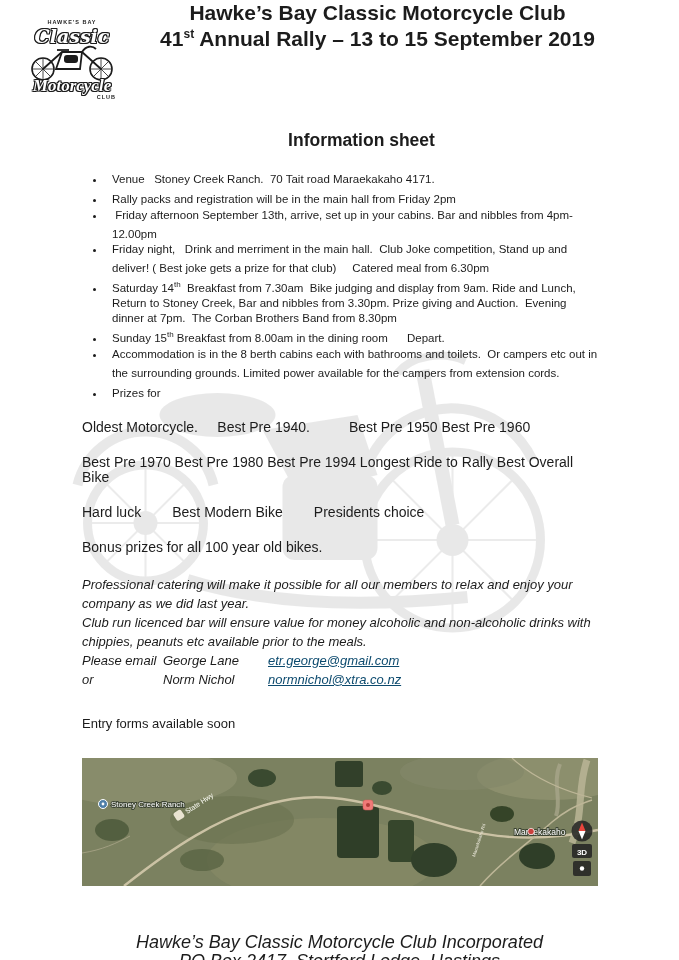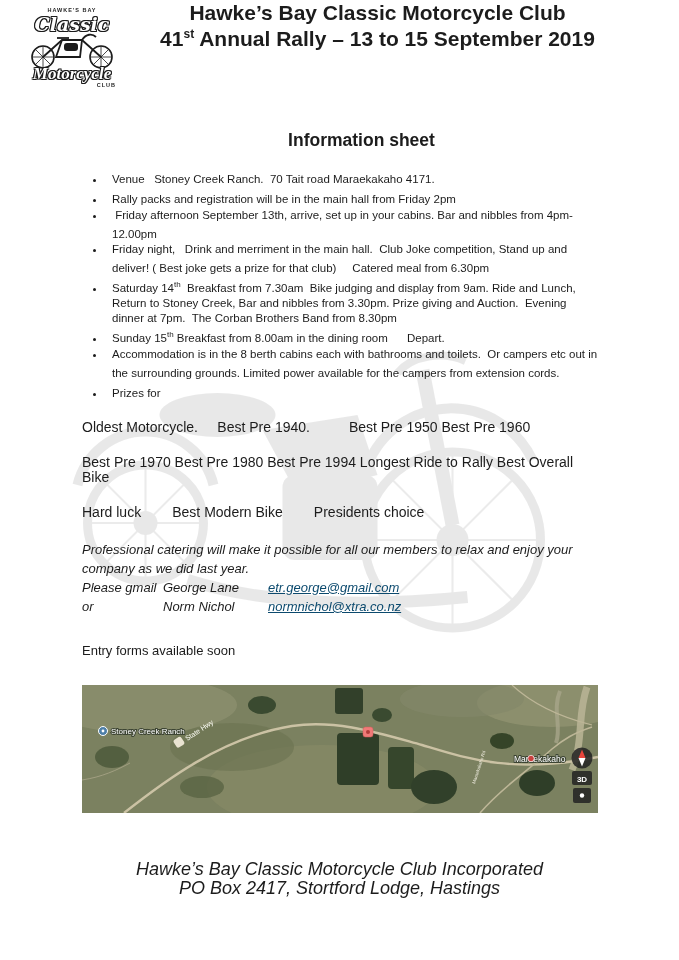--- a/index.html
+++ b/index.html
@@ -2,21 +2,21 @@
 <html><head>
 <meta charset="utf-8">
 <style>
   html,body{margin:0;padding:0;background:#fff;}
   .page{position:relative;width:679px;height:960px;background:#fff;overflow:hidden;
         font-family:"Liberation Sans",sans-serif;color:#1c1c1c;}
   .pre{white-space:pre-wrap;}
 
   
   .header{position:relative;height:108px;}
-  .logo{position:absolute;left:20px;top:8px;width:104px;text-align:center;line-height:1;}
+  .logo{position:absolute;left:20px;top:20px;width:104px;text-align:center;line-height:1;}
   .logo-top{font-size:5.5px;font-weight:bold;letter-spacing:1px;}
   .logo-script{font-family:"DejaVu Serif",serif;font-style:italic;font-weight:bold;
     color:#fff;text-shadow:-1px 0 #1c1c1c,1px 0 #1c1c1c,0 -1px #1c1c1c,0 1px #1c1c1c,
     -1px -1px #1c1c1c,1px 1px #1c1c1c,-1px 1px #1c1c1c,1px -1px #1c1c1c;}
   .logo-classic{font-size:19px;margin-top:1px;}
   .logo-motorcycle{font-size:17px;margin-top:-8px;font-family:Liberation Serif, serif;}
   .logo-club{font-size:5.5px;font-weight:bold;letter-spacing:1px;text-align:right;padding-right:8px;margin-top:1px;}
   .logo-bike{margin:-4px 0 -6px 0;}
   .titles{margin:0 10px 0 86px;text-align:center;}
   .title-line{font-size:21px;font-weight:bold;line-height:1.25;}
@@ -131,26 +131,28 @@
       <li><span class="pre">Saturday 14</span><sup>th</sup><span class="pre">  Breakfast from 7.30am  Bike judging and display from 9am. Ride and Lunch, Return to Stoney Creek, Bar and nibbles from 3.30pm. Prize giving and Auction.  Evening dinner at 7pm.  The Corban Brothers Band from 8.30pm</span></li>
       <li><span class="pre">Sunday 15</span><sup>th</sup><span class="pre"> Breakfast from 8.00am in the dining room      Depart.</span></li>
       <li><span class="pre">Accommodation is in the 8 berth cabins each with bathrooms and toilets.  Or campers etc out in the surrounding grounds. Limited power available for the campers from extension cords.</span><sup></sup><span class="pre"></span></li>
       <li><span class="pre">Prizes for</span><sup></sup><span class="pre"></span></li>
     </ul>
 
     <div class="prizes-block">
       <p class="prize-row pre">Oldest Motorcycle.     Best Pre 1940.          Best Pre 1950 Best Pre 1960</p>
       <p class="prize-row pre">Best Pre 1970 Best Pre 1980 Best Pre 1994 Longest Ride to Rally Best Overall Bike</p>
       <p class="prize-row pre">Hard luck        Best Modern Bike        Presidents choice</p>
+      <p class="prize-row pre">Bonus prizes for all 100 year old bikes.</p>
     </div>
 
     <div class="catering-block">
       <p class="body-par">Professional catering will make it possible for all our members to relax and enjoy your company as we did last year.</p>
+      <p class="body-par">Club run licenced bar will ensure value for money alcoholic and non-alcoholic drinks with chippies, peanuts etc available prior to the meals.</p>
       <div class="contact-row">
-        <span>Please gmail</span>
+        <span>Please email</span>
         <span>George Lane</span>
         <span><a class="email-link">etr.george@gmail.com</a></span>
       </div>
       <div class="contact-row">
         <span>or</span>
         <span>Norm Nichol</span>
         <span><a class="email-link">normnichol@xtra.co.nz</a></span>
       </div>
     </div>
 

